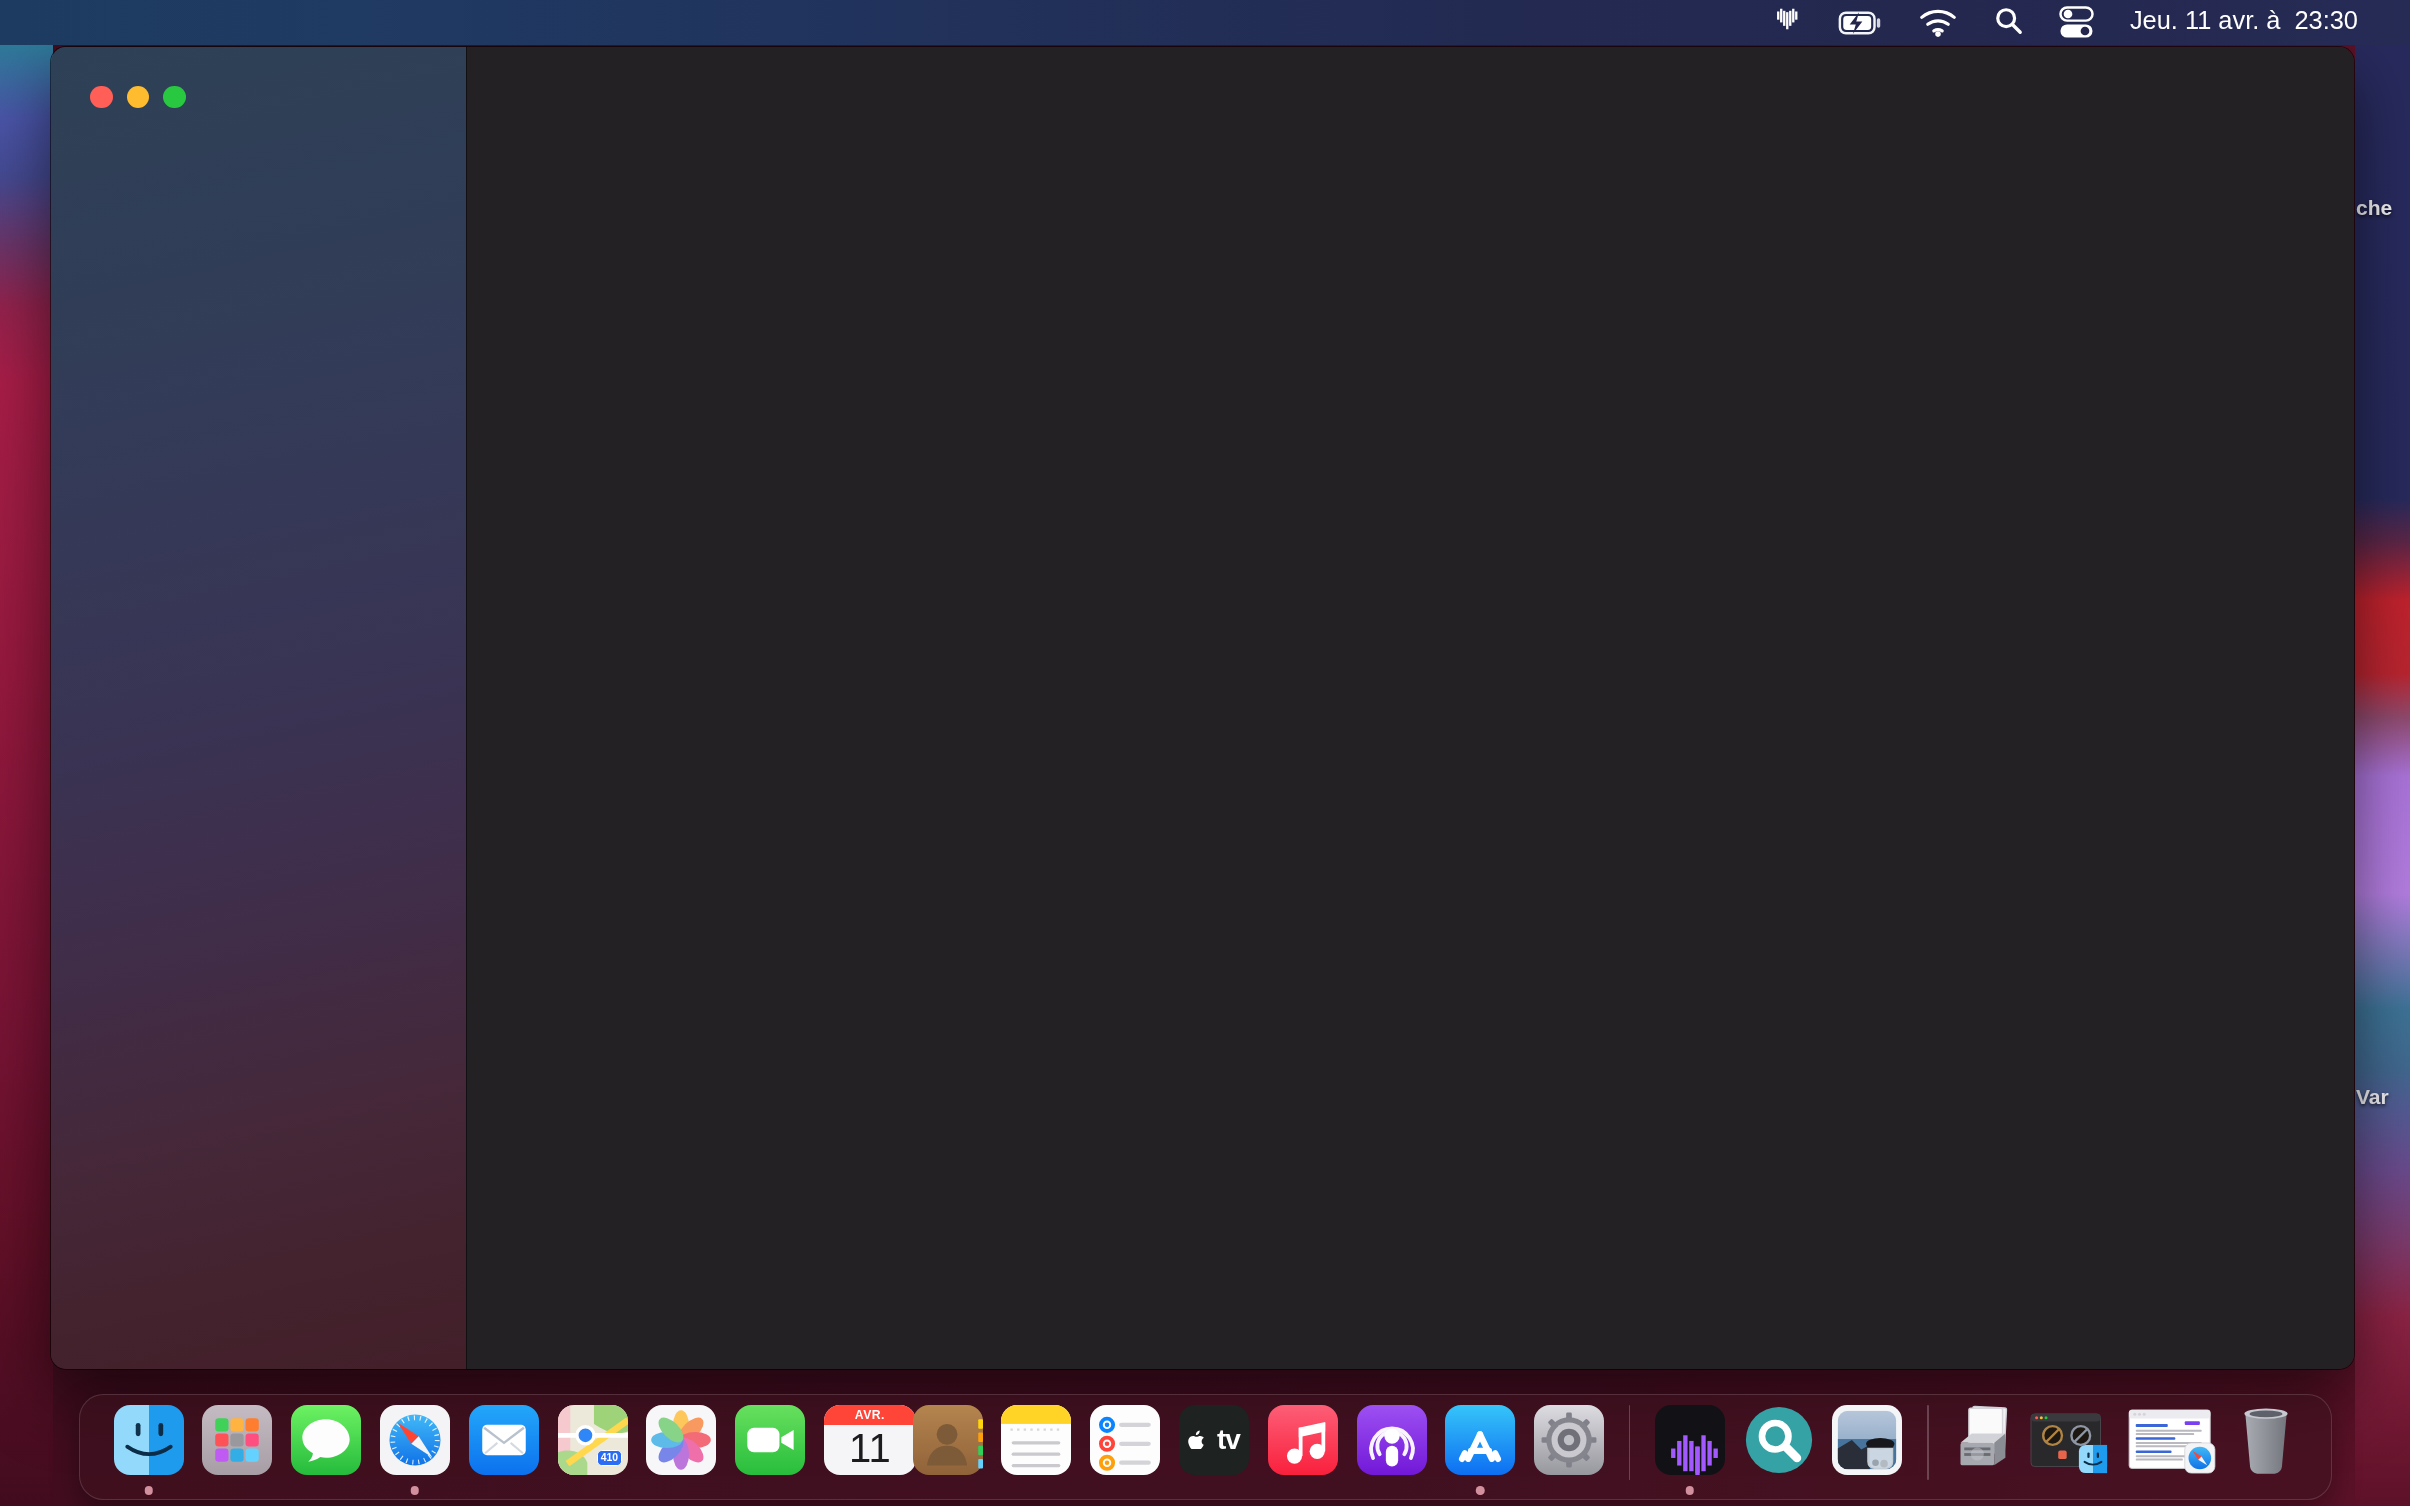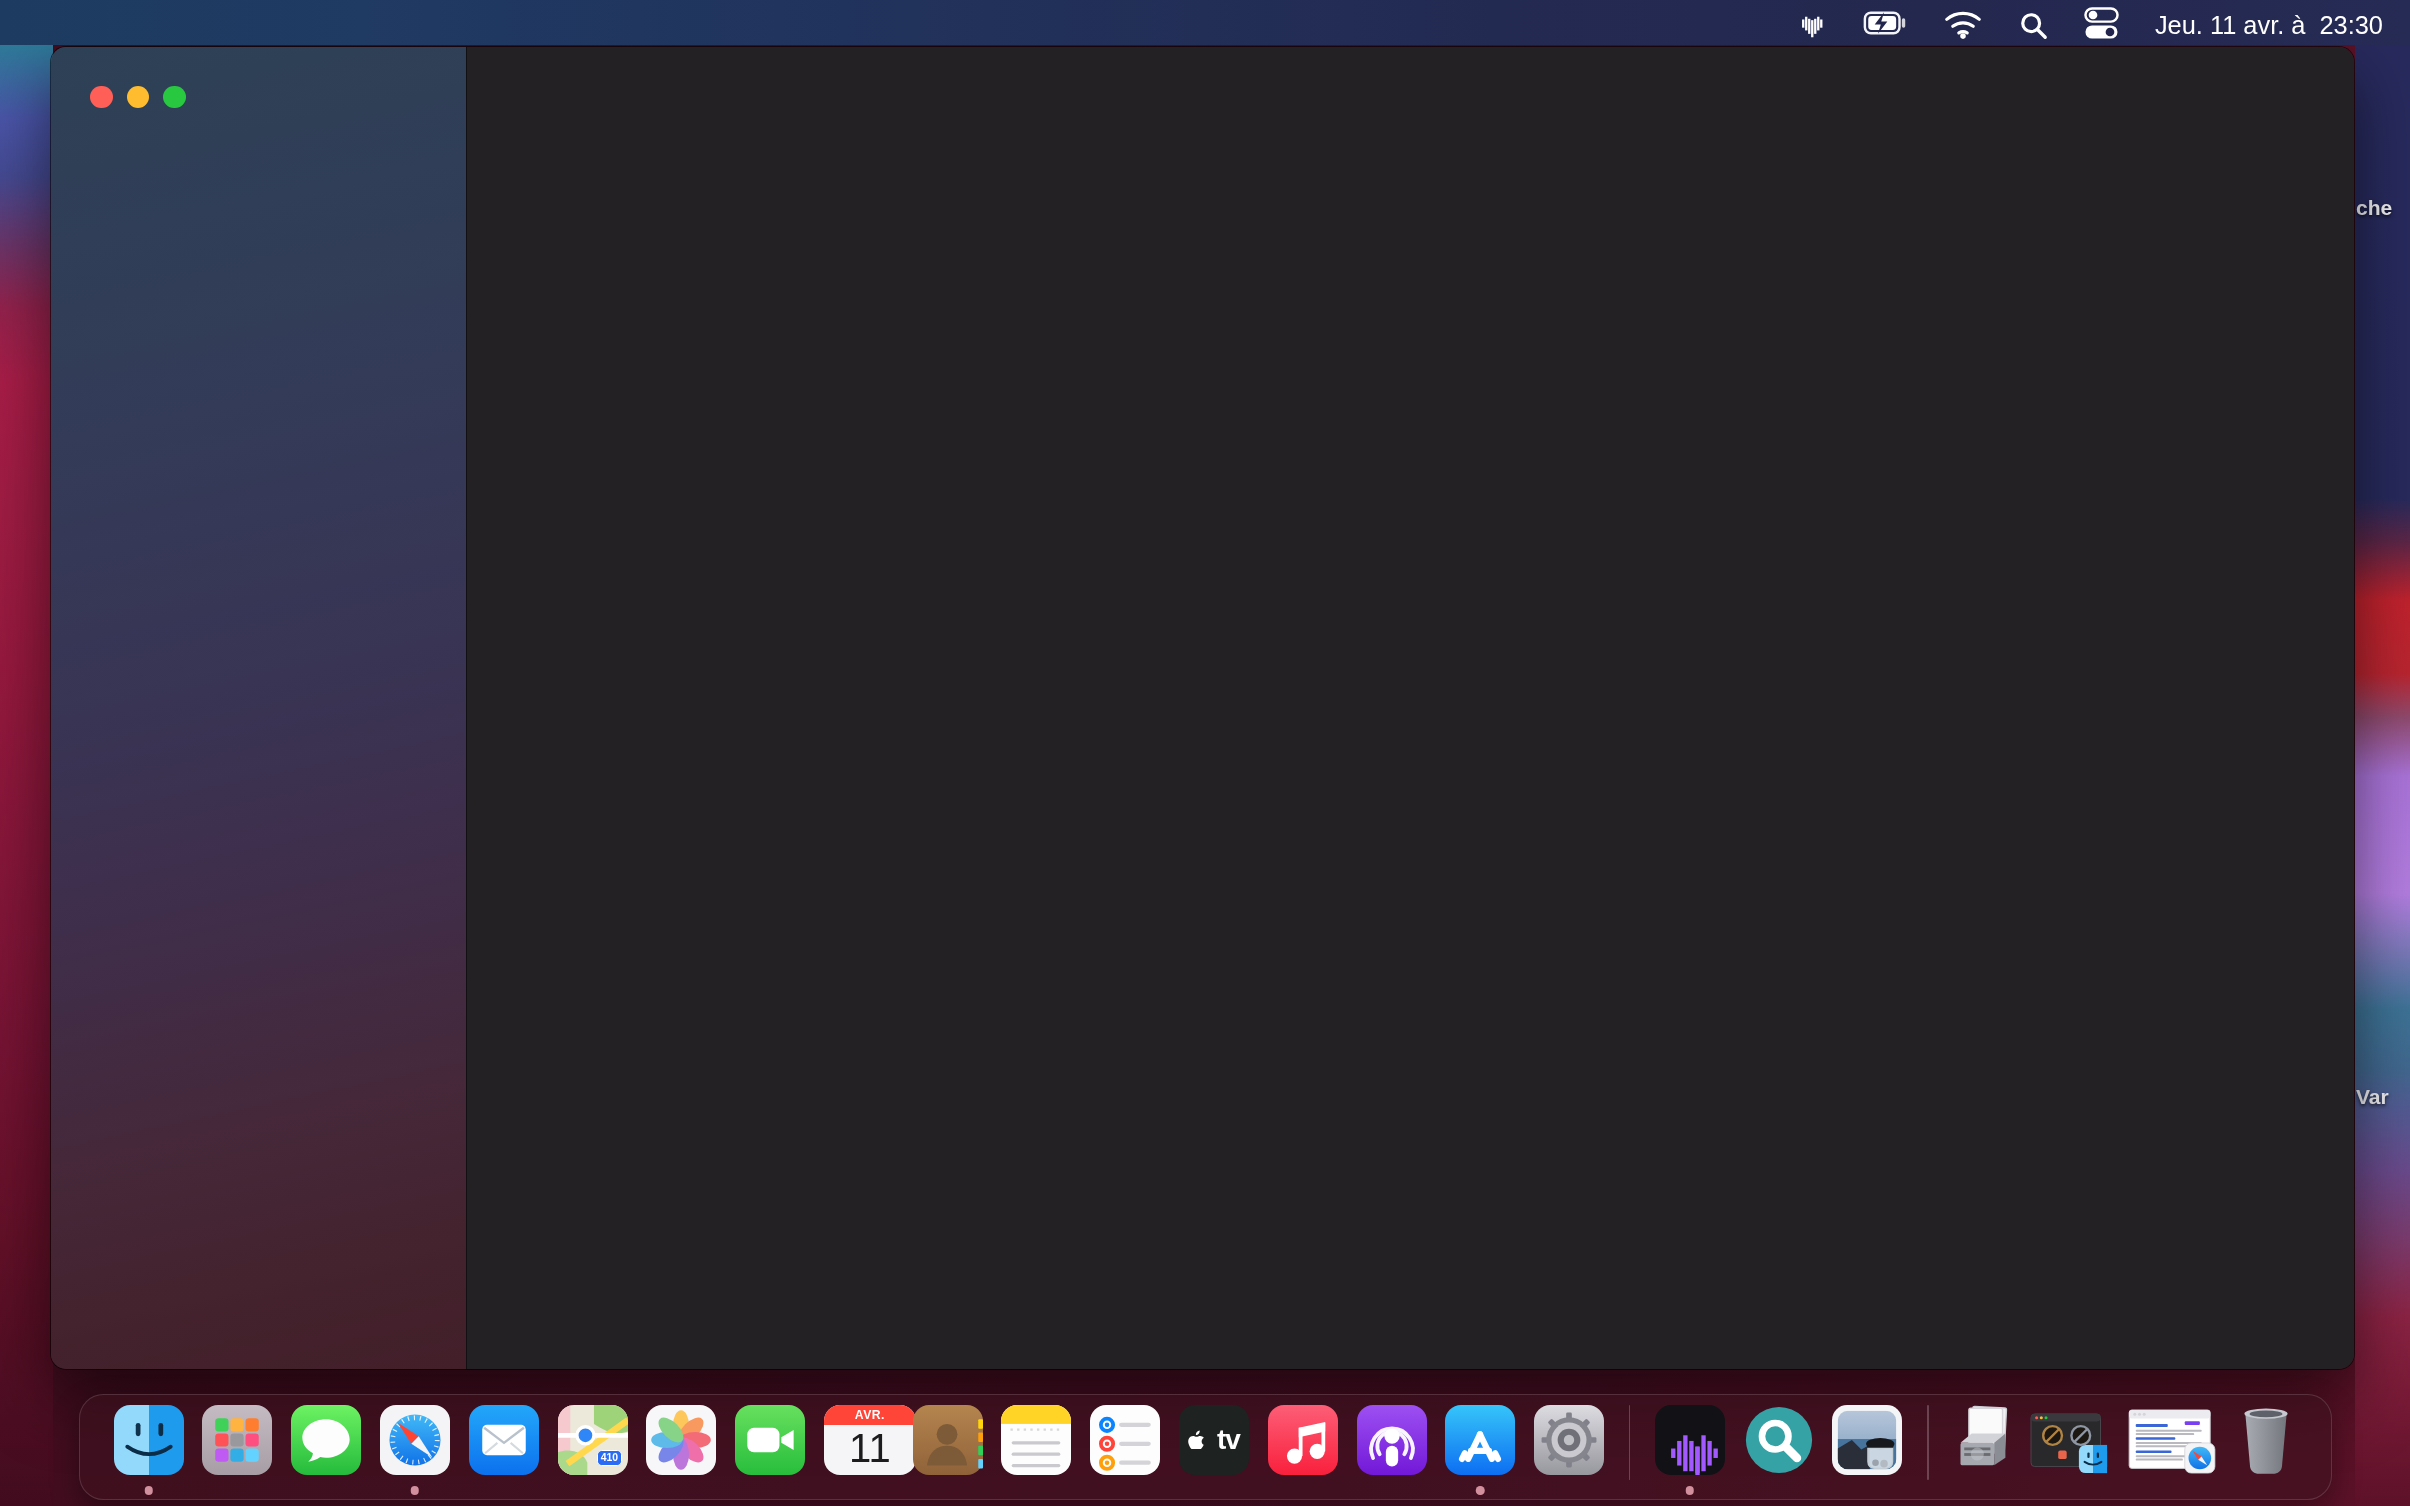--- a/index.html
+++ b/index.html
@@ -12,21 +12,21 @@
   
   .menubar{
     position:absolute;top:0;left:0;right:0;height:45px;z-index:60;
     display:flex;align-items:center;color:#fff;
     background:linear-gradient(90deg,#1d3b60 0%,#1f3a63 15%,#21325b 38%,#232a52 62%,#24284f 80%,#262b55 100%);
   }
   .menu-left{display:flex;align-items:center;padding-left:30px;}
   .apple-logo{display:flex;align-items:center;margin-right:3.8px;}
   .menu-item{font-size:24.5px;margin-left:38px;color:rgba(255,255,255,.97);line-height:45px;cursor:default;}
   .menu-item.active{font-weight:700;}
-  .menu-right{margin-left:auto;display:flex;align-items:flex-end;gap:36px;padding-right:28px;}
+  .menu-right{margin-left:auto;display:flex;align-items:flex-start;gap:36px;padding-right:53px;}
   .status-icon{display:flex;align-items:center;}
   .clock{font-size:25.4px;font-weight:500;display:flex;gap:14px;white-space:nowrap;}
 
   
   .desktop{position:absolute;top:45px;left:0;right:0;bottom:0;
     background:linear-gradient(90deg,#420d1f 0%,#480e23 45%,#4a0f24 65%,#5c1228 100%);}
   .strip-left{position:absolute;left:0;top:0;bottom:0;width:53px;
     background:linear-gradient(180deg,#2e7a99 0%,#4a55a8 5%,#454a92 9%,#6d3366 14%,#93224c 18%,#a81d48 23%,#a01c44 32%,#97193f 42%,#87163a 55%,#771334 68%,#621028 82%,#4c0d22 94%,#420c1e 100%);}
   .strip-right{position:absolute;right:0;top:0;bottom:0;width:56px;
     background:linear-gradient(180deg,#282a5e 0%,#272a5c 31%,#5c2647 34%,#c0222d 38%,#b92530 43%,#8f4a6e 46%,#a973d8 50%,#b37de0 58%,#7a78b8 62%,#3d7396 66%,#41688f 70%,#545a93 73%,#6a4a8c 77%,#7c3a6b 82%,#8c2344 87%,#7a1b38 92%,#5c1128 100%);}

